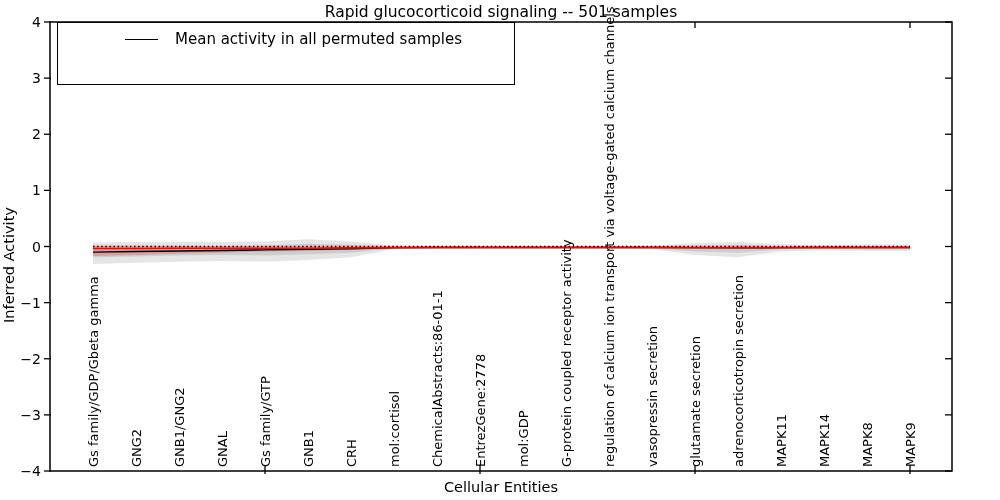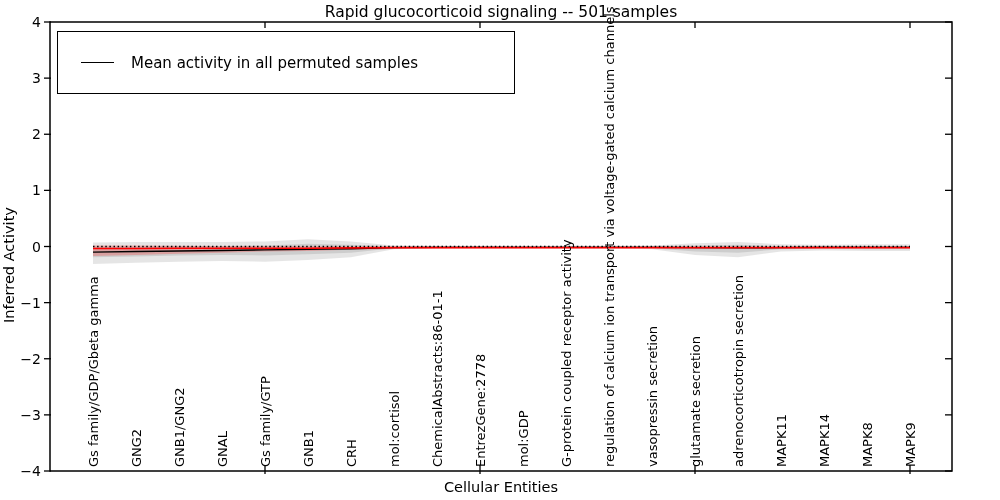--- a/index.html
+++ b/index.html
@@ -1,22 +1,22 @@
 <!DOCTYPE html>
 <html><head>
 <meta charset="utf-8">
 <style>
   html,body{margin:0;padding:0;width:1000px;height:500px;background:#ffffff;overflow:hidden;}
   body{font-family:"DejaVu Sans",sans-serif;position:relative;}
   #figure{position:absolute;left:0;top:0;width:1000px;height:500px;}
   svg{position:absolute;left:0;top:0;overflow:hidden;}
   svg text{fill:#000000;}
-  .legend{position:absolute;left:57px;top:31px;width:458px;height:63px;background:#ffffff;
-          border:1.6px solid #000000;box-sizing:border-box;display:flex;flex-direction:column;
-          justify-content:space-evenly;padding:2px 8px;}
+  .legend{position:absolute;left:57px;top:22px;width:458px;height:63px;background:#ffffff;
+          border:1.6px solid #000000;box-sizing:border-box;display:flex;
+          justify-content:space-evenly;padding:2px 16px;}
   .legend-row{display:flex;align-items:center;height:28px;}
   .legend-swatch{display:inline-block;width:33px;height:0;border-top:1.7px solid #000;margin-left:15px;flex:0 0 auto;}
   .legend-label{margin-left:17px;font-size:15px;color:#000;white-space:nowrap;}
 </style>
 </head>
 <body>
 
 <div id="figure">
   <svg id="plot" width="1000" height="500">
     <g id="layer-bands">

